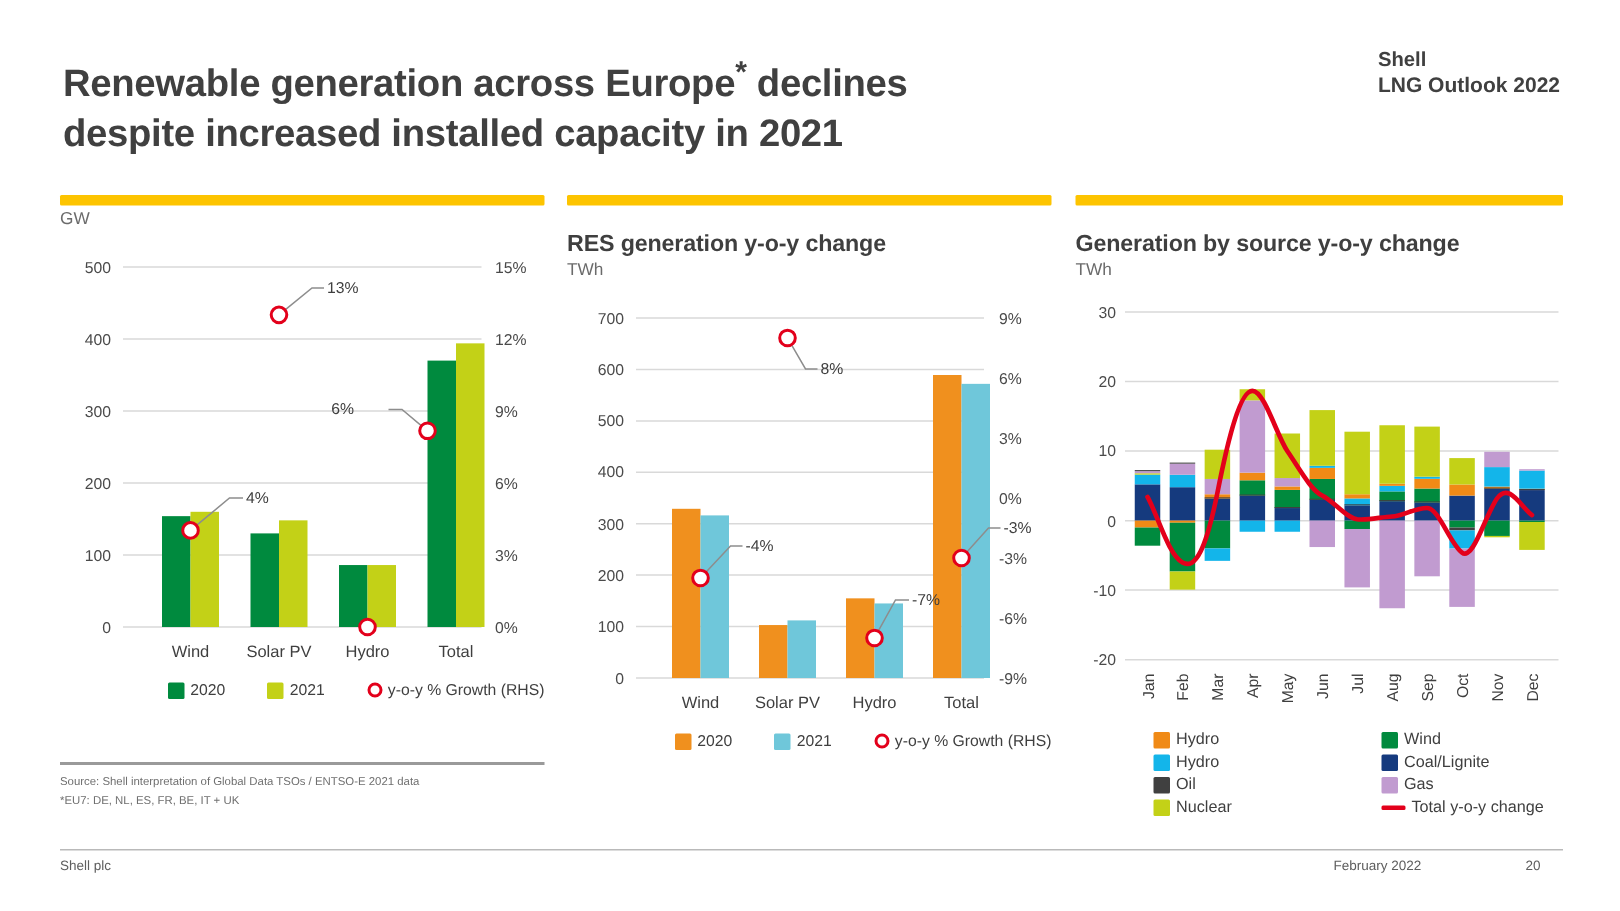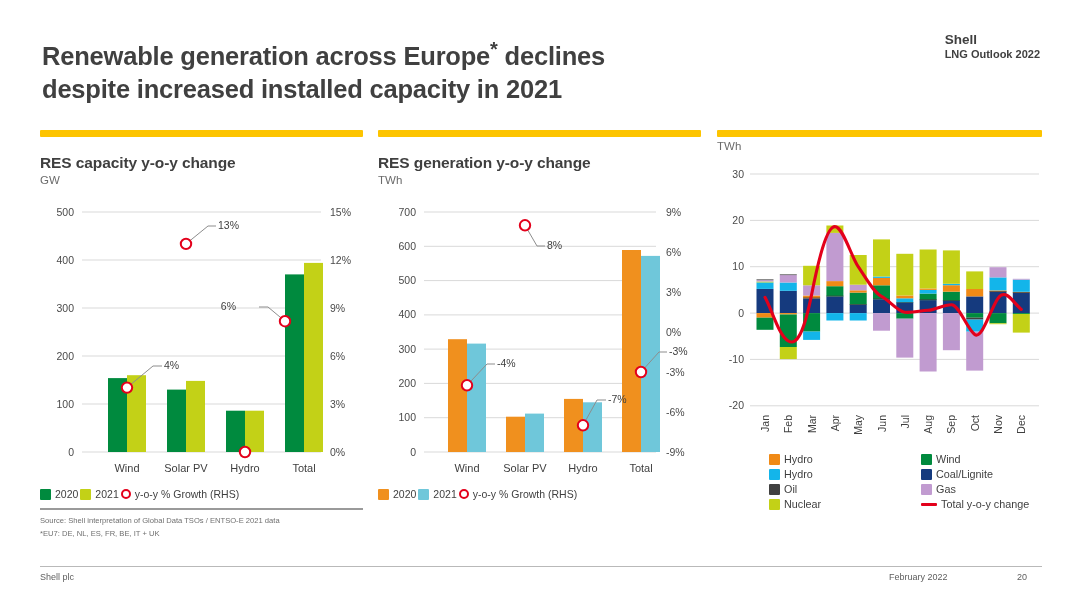--- a/index.html
+++ b/index.html
@@ -15,40 +15,40 @@
     position:absolute;left:42px;top:40px;width:680px;
     font-size:25.5px;font-weight:bold;line-height:1.28;
     color:#404040;letter-spacing:-0.2px;
   }
   .title sup{font-size:20px;font-weight:bold;vertical-align:super;line-height:0;}
   .brand{
     position:absolute;right:40px;top:32px;text-align:left;
     font-size:16px;font-weight:bold;color:#404040;line-height:1.16;
   }
   .brand .b1{font-size:13.5px;display:block;}
-  .brand .b2{font-size:11px;display:block;}
+  .brand .b2{font-size:14px;display:block;}
 
   
   .panel{position:absolute;top:130px;}
   .panel.p1{left:40px;width:323px;}
   .panel.p2{left:378px;width:323px;}
   .panel.p3{left:717px;width:325px;}
   .rule{height:7px;background:#FDC400;width:100%;border-radius:1px;}
   .ptitle{
     margin-top:17px;font-size:15.5px;font-weight:bold;color:#3f3f3f;
     letter-spacing:-0.1px;line-height:1.1;
   }
   .punit{margin-top:3px;font-size:11.5px;color:#6b6b6b;font-weight:normal;}
 
   
   .plot{position:relative;margin-top:8px;}
   .plot svg{display:block;}
 
   
-  .legend{display:flex;justify-content:flex-start;align-items:center;gap:2px;margin-top:4px;}
+  .legend{display:flex;justify-content:flex-end;align-items:center;gap:28px;margin-top:4px;}
   .lg{display:flex;align-items:center;gap:4px;font-size:10.5px;color:#3f3f3f;white-space:nowrap;}
   .sw{width:11px;height:11px;display:inline-block;border-radius:1px;}
   .ring{
     width:10px;height:10px;border:2px solid #E3001B;border-radius:50%;
     display:inline-block;box-sizing:border-box;background:#fff;
   }
   .lineSw{width:16px;height:3px;background:#E3001B;display:inline-block;border-radius:1px;}
 
   .legend3{
     margin-top:3px;display:grid;grid-template-columns:152px 170px;
@@ -76,21 +76,20 @@
     <span>despite increased installed capacity in 2021</span>
   </div>
 
   <div class="brand">
     <span class="b1">Shell</span>
     <span class="b2">LNG Outlook 2022</span>
   </div>
 
   <div class="panel p1">
     <div class="rule"></div>
-    <div class="ptitle">RES capacity y-o-y change</div>
     <div class="punit">GW</div>
 
     <div class="plot">
       <svg width="323" height="290" viewBox="0 0 323 290">
 
         <g stroke="#d9d9d9" stroke-width="1">
           <line x1="42" y1="18" x2="281" y2="18"></line>
           <line x1="42" y1="66" x2="281" y2="66"></line>
           <line x1="42" y1="114" x2="281" y2="114"></line>
           <line x1="42" y1="162" x2="281" y2="162"></line>
@@ -262,20 +261,21 @@
       </span>
       <span class="lg">
         <i class="ring"></i>
         <span>y-o-y % Growth (RHS)</span>
       </span>
     </div>
   </div>
 
   <div class="panel p3">
     <div class="rule"></div>
+    <div class="ptitle">Generation by source y-o-y change</div>
     <div class="punit">TWh</div>
 
     <div class="plot">
 
       <svg width="325" height="290" viewBox="0 0 325 290">
         <g stroke="#d9d9d9" stroke-width="1">
           <line x1="33" y1="14" x2="322" y2="14"></line>
           <line x1="33" y1="60.4" x2="322" y2="60.4"></line>
           <line x1="33" y1="106.7" x2="322" y2="106.7"></line>
           <line x1="33" y1="153.1" x2="322" y2="153.1"></line>

